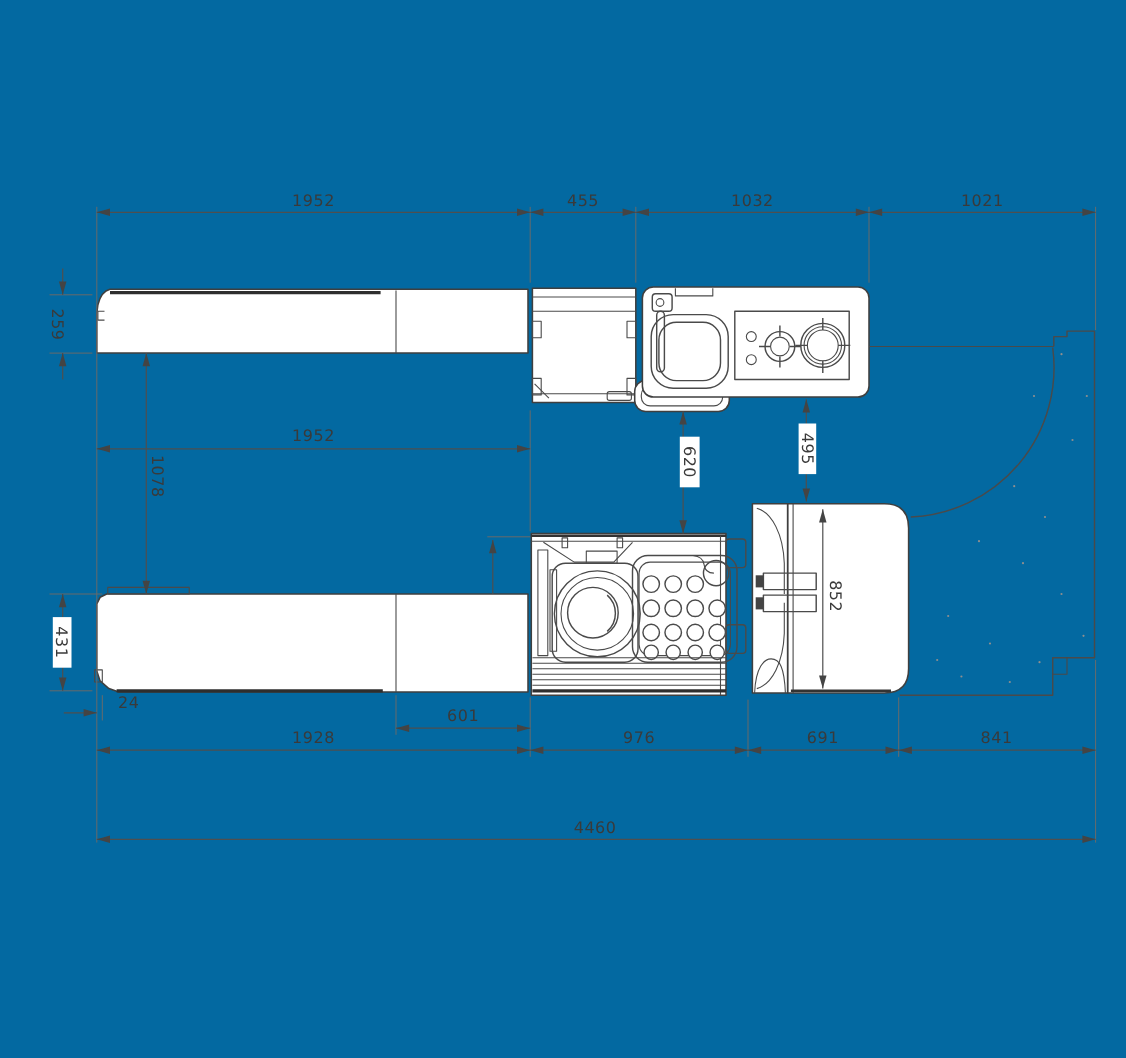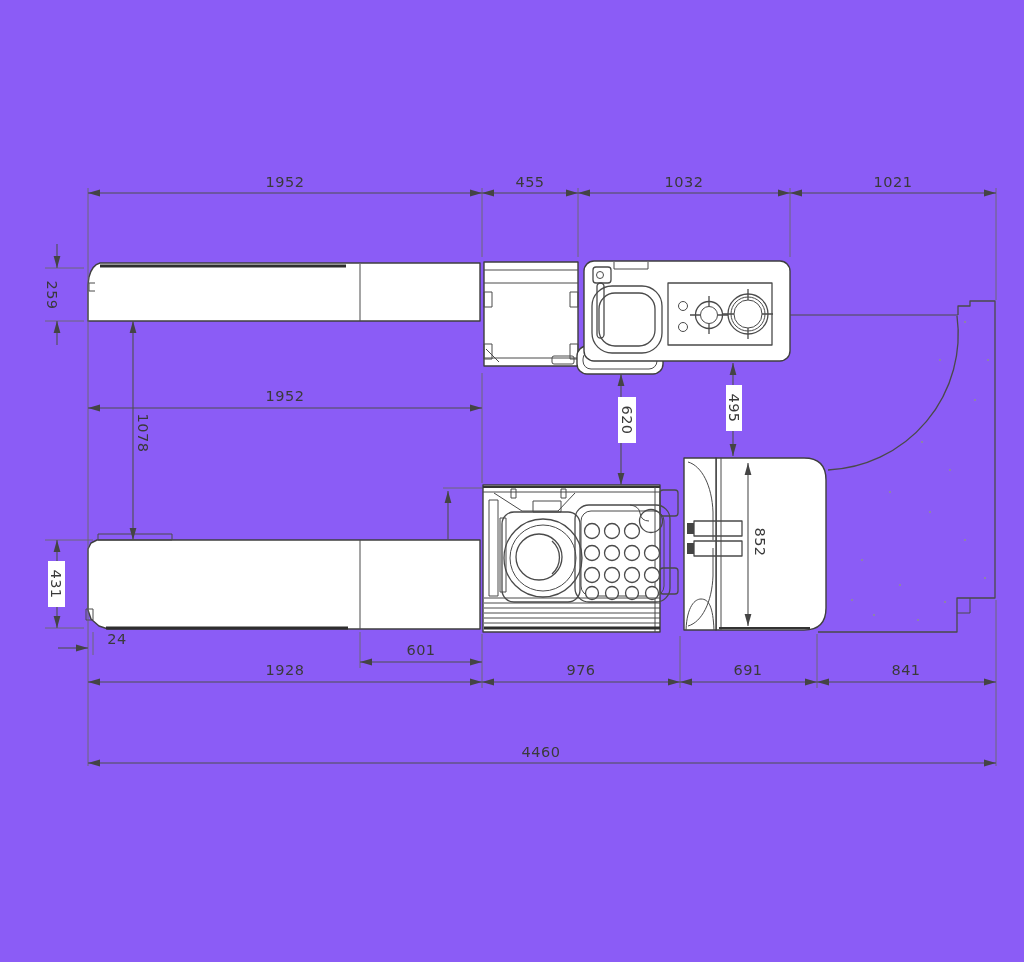--- a/index.html
+++ b/index.html
@@ -1,16 +1,16 @@
 <!DOCTYPE html>
 <html><head>
 <meta charset="utf-8">
 <style>
   html,body{margin:0;padding:0;background:#ffffff;}
-  .stage{width:1024px;height:962px;background:#8b5cf6;position:relative;font-family:"DejaVu Sans","Liberation Sans",sans-serif;}
+  .stage{width:1024px;height:962px;background:#0369a1;position:relative;font-family:"DejaVu Sans","Liberation Sans",sans-serif;}
   svg{display:block;}
   .outline{fill:#ffffff;stroke:#3f3f3f;stroke-width:1.4;stroke-linejoin:round;}
   .thin{fill:none;stroke:#4a4a4a;stroke-width:1;stroke-linejoin:round;}
   .thin2{fill:none;stroke:#4a4a4a;stroke-width:1.3;stroke-linejoin:round;}
   .thick{fill:none;stroke:#2e2e2e;stroke-width:3;stroke-linecap:butt;}
   .med{fill:none;stroke:#333;stroke-width:2.2;}
   .dim{stroke:#4f4f4f;stroke-width:1.1;fill:none;}
   .ext{stroke:#6a6a6a;stroke-width:0.9;fill:none;}
   .dimtxt{font-size:14.5px;fill:#3a3a3a;letter-spacing:0.5px;}
   .dot{fill:#8f8f8f;stroke:none;}

